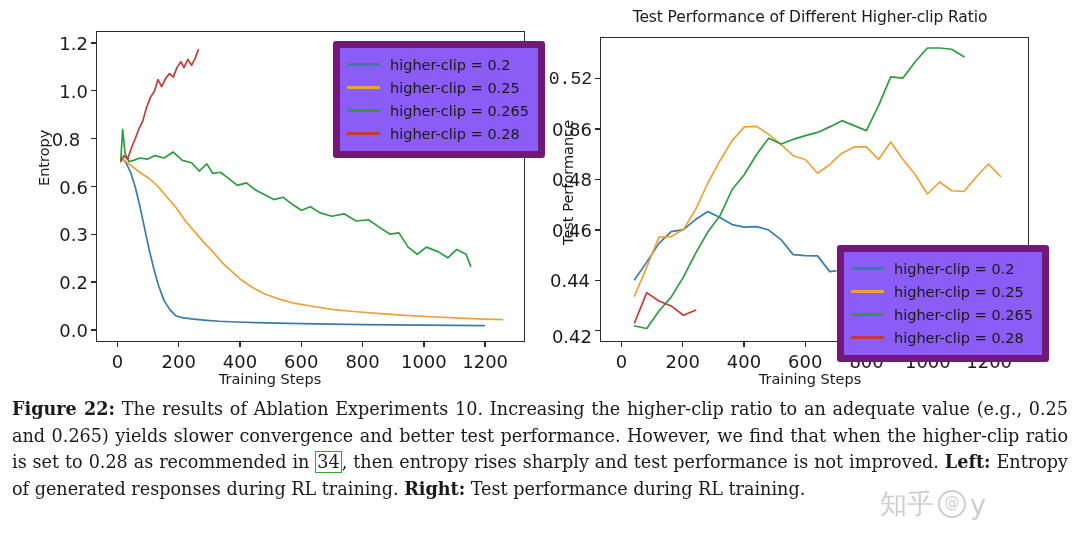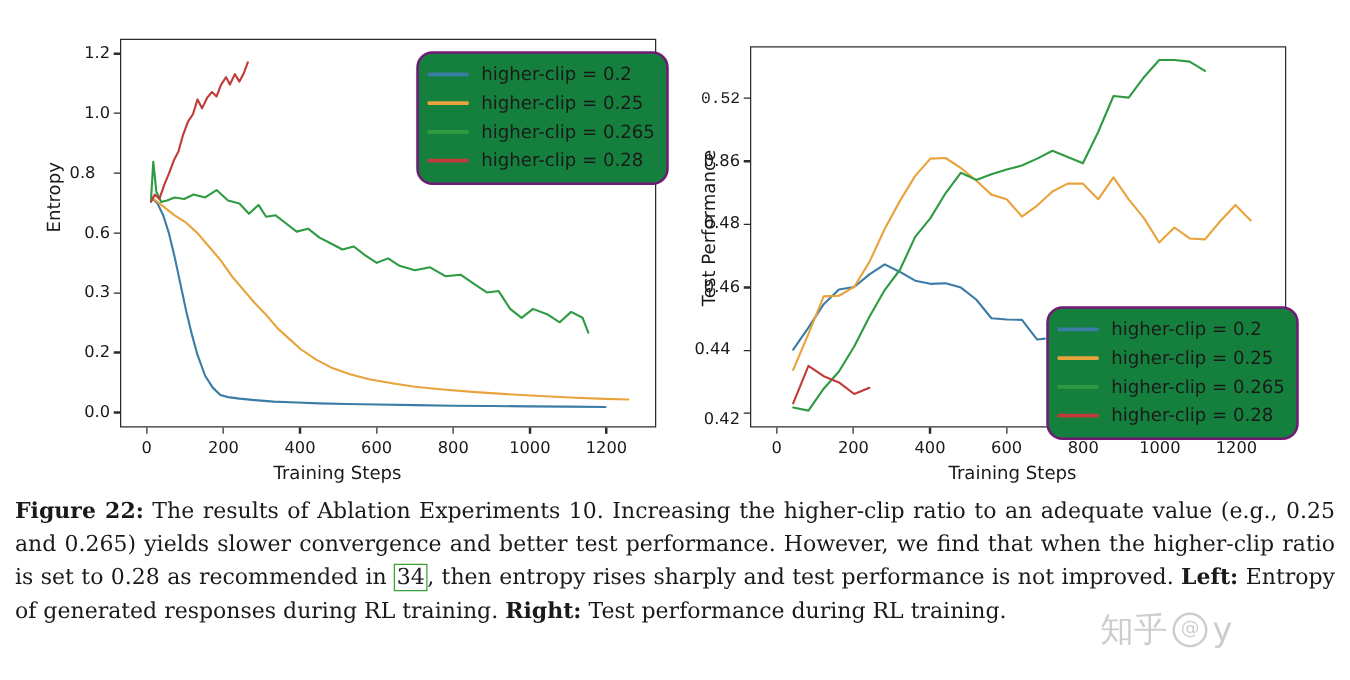--- a/index.html
+++ b/index.html
@@ -15,33 +15,33 @@
   .chart-title{
     position:absolute;top:8px;left:0;width:100%;text-align:center;
     font-size:15.5px;color:#1a1a1a;font-family:"DejaVu Sans",sans-serif;
     letter-spacing:-0.1px;
   }
   .plotbox{position:absolute;border:1.4px solid #2b2b2b;background:#fff;box-sizing:border-box;}
   #box-left{left:96px;top:31px;width:429px;height:311px;}
   #box-right{left:60px;top:37px;width:429px;height:305px;}
   .svg-layer{position:absolute;left:0;top:0;width:100%;height:100%;overflow:visible;}
   .ytick,.xtick{
-    position:absolute;font-size:13px;color:#1a1a1a;white-space:nowrap;
+    position:absolute;font-size:18px;color:#1a1a1a;white-space:nowrap;
     font-family:"DejaVu Sans",sans-serif;
   }
   .ytick{text-align:right;transform:translateY(-50%);}
   .xtick{transform:translateX(-50%);}
   .tickmark{position:absolute;background:#2b2b2b;}
   .axis-label{
     position:absolute;font-size:14.5px;color:#1a1a1a;
     font-family:"DejaVu Sans",sans-serif;white-space:nowrap;
   }
   .ylabel{transform-origin:0 0;transform:rotate(-90deg);}
   .legend{
-    position:absolute;background:#15803d;border:2px solid #701a75;border-radius:13px;
+    position:absolute;background:#8b5cf6;border:7px solid #701a75;border-radius:3px;
     padding:5px 9px 6px 7px;box-shadow:0 0 2px rgba(0,0,0,0.04);
   }
   .legend-row{display:flex;align-items:center;height:23px;}
   .legend-swatch{width:33px;height:2.6px;border-radius:1px;margin-right:10px;flex:0 0 auto;}
   .legend-text{font-size:14.5px;color:#1a1a1a;white-space:nowrap;font-family:"DejaVu Sans",sans-serif;}
   #caption{
     position:absolute;left:12px;top:396px;width:1056px;
     font-family:"DejaVu Serif", serif;font-size:17.6px;line-height:26.5px;
     color:#1a1a1a;text-align:justify;
   }
@@ -118,20 +118,21 @@
           <span class="legend-text">higher-clip = 0.265</span>
         </div>
         <div class="legend-row">
           <span class="legend-swatch" style="background: rgb(193, 59, 59);"></span>
           <span class="legend-text">higher-clip = 0.28</span>
         </div>
       </div>
   </div>
 
   <div class="panel" id="panel-right">
+    <div class="chart-title">Test Performance of Different Higher-clip Ratio</div>
     <div class="plotbox" id="box-right">
       <svg class="svg-layer" id="svg-right" viewBox="0 0 429 305" preserveAspectRatio="none">
           <path d="M 33.71 243.24 L 45.96 225.60 L 58.22 206.69 L 70.48 194.85 L 82.74 192.83 L 94.99 182.75 L 107.25 174.68 L 119.51 180.73 L 131.76 187.79 L 144.02 190.31 L 156.28 189.81 L 168.54 193.33 L 180.79 202.91 L 193.05 218.04 L 205.31 219.05 L 217.56 219.30 L 229.82 235.18 L 235.95 234.42" fill="none" stroke="#3a7ca5" stroke-width="1.7" stroke-linejoin="round" stroke-linecap="round"></path>
           <path d="M 33.71 259.63 L 45.96 230.64 L 58.22 200.39 L 70.48 199.89 L 82.74 192.83 L 94.99 172.67 L 107.25 146.20 L 119.51 123.51 L 131.76 103.35 L 144.02 89.48 L 156.28 88.98 L 168.54 97.05 L 180.79 107.13 L 193.05 118.47 L 205.31 122.25 L 217.56 136.12 L 229.82 127.29 L 242.08 115.95 L 254.34 109.65 L 266.59 109.65 L 278.85 122.25 L 291.11 104.61 L 303.36 122.25 L 315.62 137.38 L 327.88 157.04 L 340.14 144.94 L 352.39 153.76 L 364.65 154.52 L 376.91 139.90 L 389.16 126.79 L 401.42 139.39" fill="none" stroke="#e8a33d" stroke-width="1.7" stroke-linejoin="round" stroke-linecap="round"></path>
           <path d="M 33.71 289.88 L 45.96 292.40 L 58.22 274.75 L 70.48 260.89 L 82.74 240.72 L 94.99 216.78 L 107.25 195.35 L 119.51 178.97 L 131.76 152.50 L 144.02 137.38 L 156.28 117.21 L 168.54 100.83 L 180.79 106.62 L 193.05 102.09 L 205.31 98.31 L 217.56 95.03 L 229.82 89.48 L 242.08 83.18 L 254.34 88.22 L 266.59 93.26 L 278.85 68.06 L 291.11 39.07 L 303.36 40.33 L 315.62 23.95 L 327.88 10.08 L 340.14 10.08 L 352.39 11.34 L 364.65 18.90" fill="none" stroke="#2e9b42" stroke-width="1.7" stroke-linejoin="round" stroke-linecap="round"></path>
           <path d="M 33.71 286.60 L 45.96 256.35 L 58.22 264.67 L 70.48 269.71 L 82.74 279.04 L 94.99 274.00" fill="none" stroke="#c13b3b" stroke-width="1.7" stroke-linejoin="round" stroke-linecap="round"></path>
         </svg>
     </div>
     <div id="ticks-right">
         <div class="ytick" style="left: 8px; width: 44px; top: 336px;">0.42</div>

